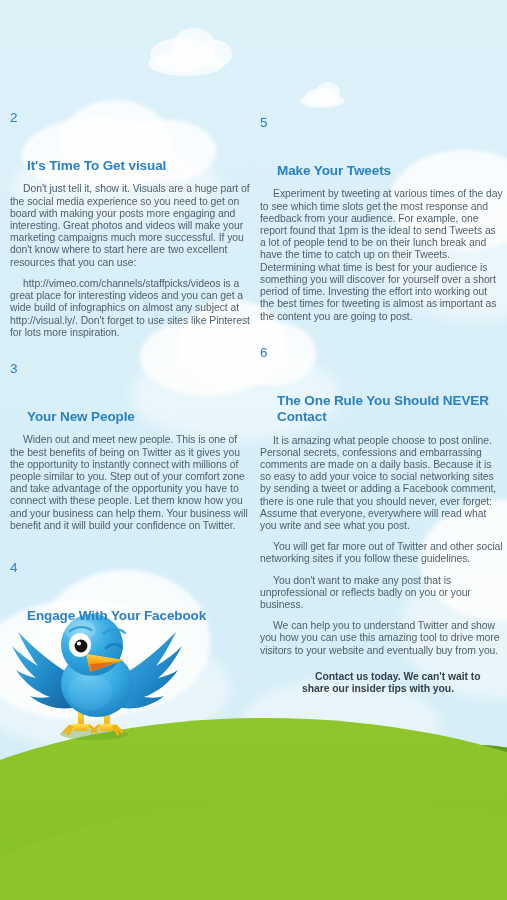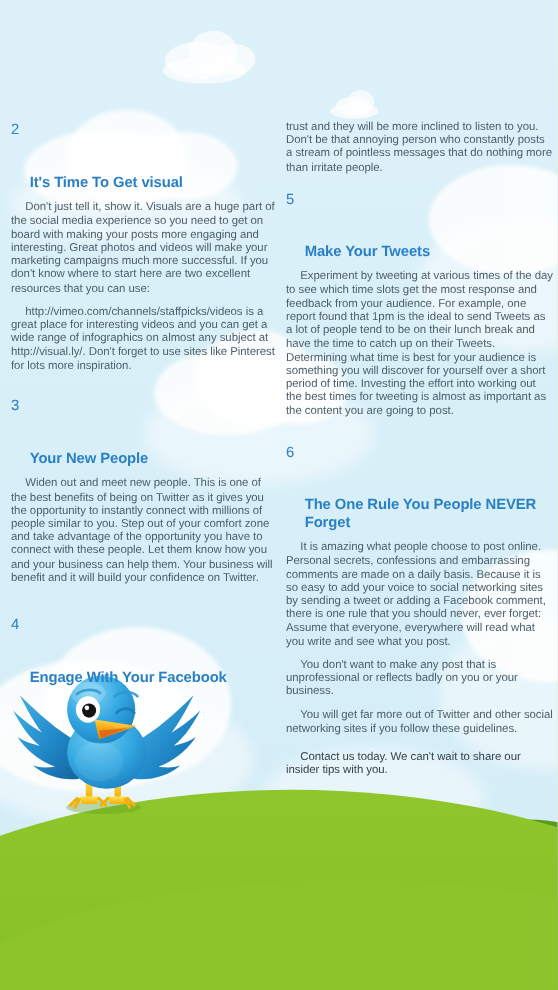--- a/index.html
+++ b/index.html
@@ -88,21 +88,21 @@
 
   p.body{
     color:#4d5f6b;
     font-size:10.4px;
     line-height:12.2px;
     text-indent:13px;
     margin:0 0 9px 0;
     letter-spacing:-0.05px;
   }
   p.body.noind{ text-indent:0; }
-  p.body.strong{ font-weight:normal; color:#34424c; }
+  p.body.strong{ font-weight:bold; color:#34424c;margin-left:42px; }
   .spacer-sm{ height:5px; }
   .spacer-md{ height:13px; }
   .spacer-lg{ height:19px; }
 
   
   #bird{
     position:absolute;
     left:8px; top:600px;
     width:190px; height:150px;
   }
@@ -241,60 +241,60 @@
 
   <div class="columns">
 
     <div class="col col-left">
 
       <h2 class="sec">
         <span class="num">2</span>
         <span class="ttl">It's Time To Get visual</span>
       </h2>
       <p class="body">Don't just tell it, show it. Visuals are a huge part of the social media experience so you need to get on board with making your posts more engaging and interesting. Great photos and videos will make your marketing campaigns much more successful. If you don't know where to start here are two excellent resources that you can use:</p>
-      <p class="body">http://vimeo.com/channels/staffpicks/videos is a great place for interesting videos and you can get a wide range of infographics on almost any subject at http://visual.ly/.  Don't forget to use sites like Pinterest for lots more inspiration.</p>
+      <p class="body">http://vimeo.com/channels/staffpicks/videos is a great place for interesting videos and you can get a wide build of infographics on almost any subject at http://visual.ly/.  Don't forget to use sites like Pinterest for lots more inspiration.</p>
 
       <div class="spacer-md"></div>
 
       <h2 class="sec">
         <span class="num">3</span>
         <span class="ttl">Your New People</span>
       </h2>
       <p class="body">Widen out and meet new people. This is one of the best benefits of being on Twitter as it gives you the opportunity to instantly connect with millions of people similar to you. Step out of your comfort zone and take advantage of the opportunity you have to connect with these people. Let them know how you and your business can help them. Your business will benefit and it will build your confidence on Twitter.</p>
 
       <div class="spacer-lg"></div>
 
       <h2 class="sec">
         <span class="num">4</span>
         <span class="ttl">Engage With Your Facebook</span>
       </h2>
 
     </div>
 
     <div class="col col-right">
 
-      <p class="body noind">trust and they will be more inclined to listen to you. Don't be that annoying person who constantly posts a stream of pointless messages that do nothing more than irritate people.</p>
 
       <div class="spacer-sm"></div>
 
       <h2 class="sec">
         <span class="num">5</span>
         <span class="ttl">Make Your Tweets</span>
       </h2>
       <p class="body">Experiment by tweeting at various times of the day to see which time slots get the most response and feedback from your audience. For example, one report found that 1pm is the ideal to send Tweets as a lot of people tend to be on their lunch break and have the time to catch up on their Tweets. Determining what time is best for your audience is something you will discover for yourself over a short period of time. Investing the effort into working out the best times for tweeting is almost as important as the content you are going to post.</p>
 
       <div class="spacer-md"></div>
 
       <h2 class="sec">
         <span class="num">6</span>
-        <span class="ttl">The One Rule You People NEVER Forget</span>
+        <span class="ttl">The One Rule You Should NEVER Contact</span>
       </h2>
       <p class="body">It is amazing what people choose to post online. Personal secrets, confessions and embarrassing comments are made on a daily basis. Because it is so easy to add your voice to social networking sites by sending a tweet or adding a Facebook comment, there is one rule that you should never, ever forget: Assume that everyone, everywhere will read what you write and see what you post.</p>
+      <p class="body">You will get far more out of Twitter and other social networking sites if you follow these guidelines.</p>
       <p class="body">You don't want to make any post that is unprofessional or reflects badly on you or your business.</p>
-      <p class="body">You will get far more out of Twitter and other social networking sites if you follow these guidelines.</p>
+      <p class="body">We can help you to understand Twitter and show you how you can use this amazing tool to drive more visitors to your website and eventually buy from you.</p>
 
       <div class="spacer-sm"></div>
 
       <p class="body strong">Contact us today. We can't wait to share our insider tips with you.</p>
 
     </div>
   </div>
 
 </div>
 

